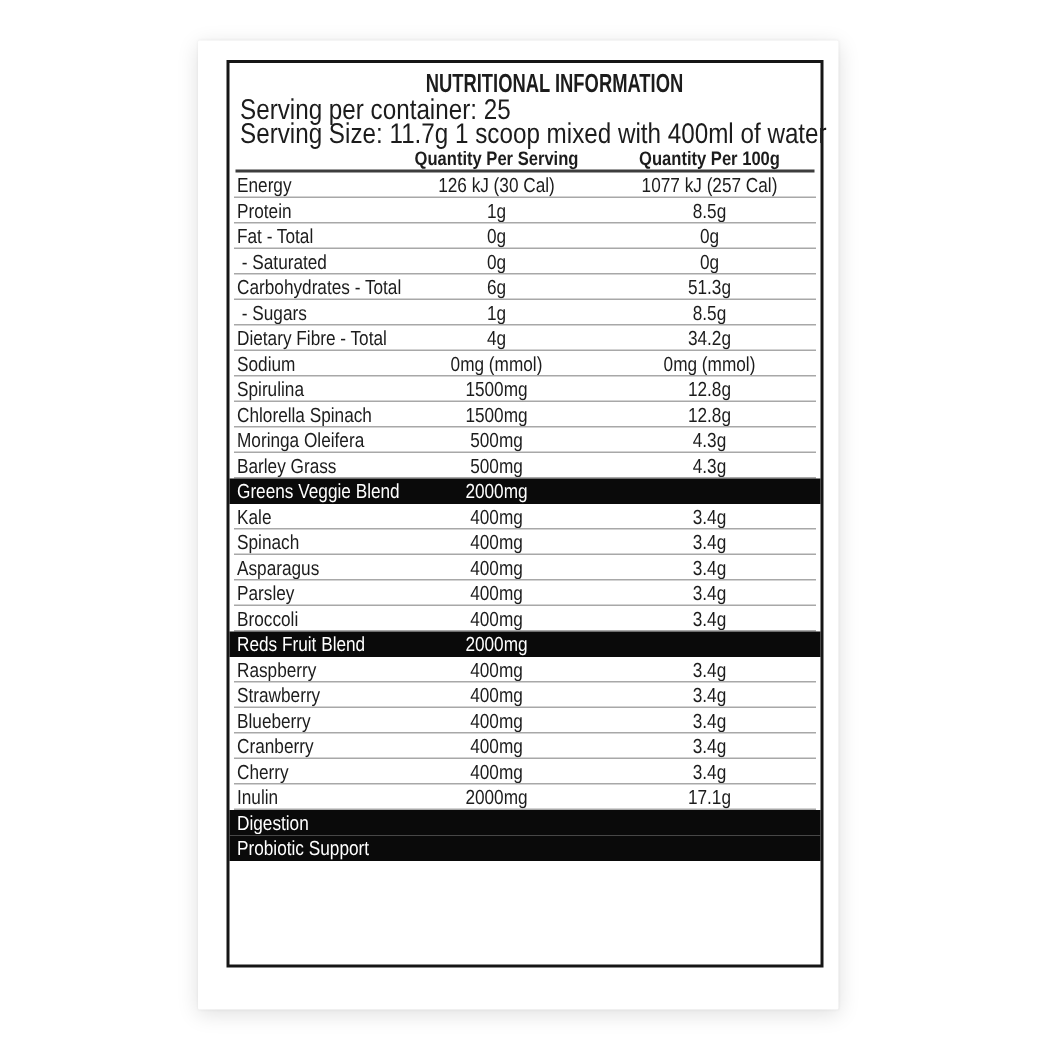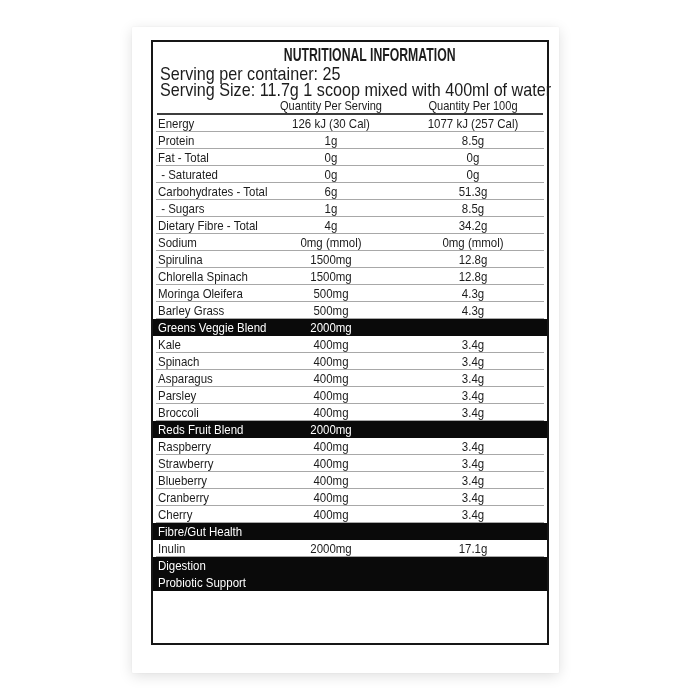--- a/index.html
+++ b/index.html
@@ -27,21 +27,21 @@
     border:2px solid var(--border);
     background:#fff;
   }
   .title-wrap{height:21px;padding-top:3px;text-align:center;line-height:21px;margin-left:40px;}
   .title{
     display:inline-block;font-weight:bold;font-size:17.5px;white-space:nowrap;
     transform:scaleX(0.70);transform-origin:50% 50%;
   }
   .serving-line{height:16px;line-height:16px;padding-left:7px;font-size:19px;}
   .cond{display:inline-block;transform:scaleX(0.85);transform-origin:0 50%;white-space:nowrap;}
-  .col-headers{position:relative;height:15px;line-height:15px;font-size:13px;font-weight:normal;}
+  .col-headers{position:relative;height:15px;line-height:15px;font-size:13px;font-weight:bold;}
   .header-divider{height:2px;background:var(--header-divider);margin:0 4px;}
   .rows{position:relative;}
   .row{position:relative;height:17px;line-height:17px;font-size:13.5px;}
   .row::after{
     content:"";position:absolute;left:3px;right:3px;bottom:0;height:1px;
     background:var(--separator);
   }
   .row.bar{background:var(--section-bar-bg);color:var(--section-bar-text);}
   .row.bar::after{display:none;}
   .c-name{
@@ -216,24 +216,20 @@
     <span class="c-serving">400mg</span>
     <span class="c-100g">3.4g</span>
   </div>
 
   <div class="row">
     <span class="c-name">Cherry</span>
     <span class="c-serving">400mg</span>
     <span class="c-100g">3.4g</span>
   </div>
 
-  <div class="row bar">
-    <span class="c-name">Fibre/Gut Health</span>
-    <span class="c-serving"></span>
-  </div>
 
   <div class="row">
     <span class="c-name">Inulin</span>
     <span class="c-serving">2000mg</span>
     <span class="c-100g">17.1g</span>
   </div>
 
   <div class="row bar">
     <span class="c-name">Digestion</span>
     <span class="c-serving"></span>

